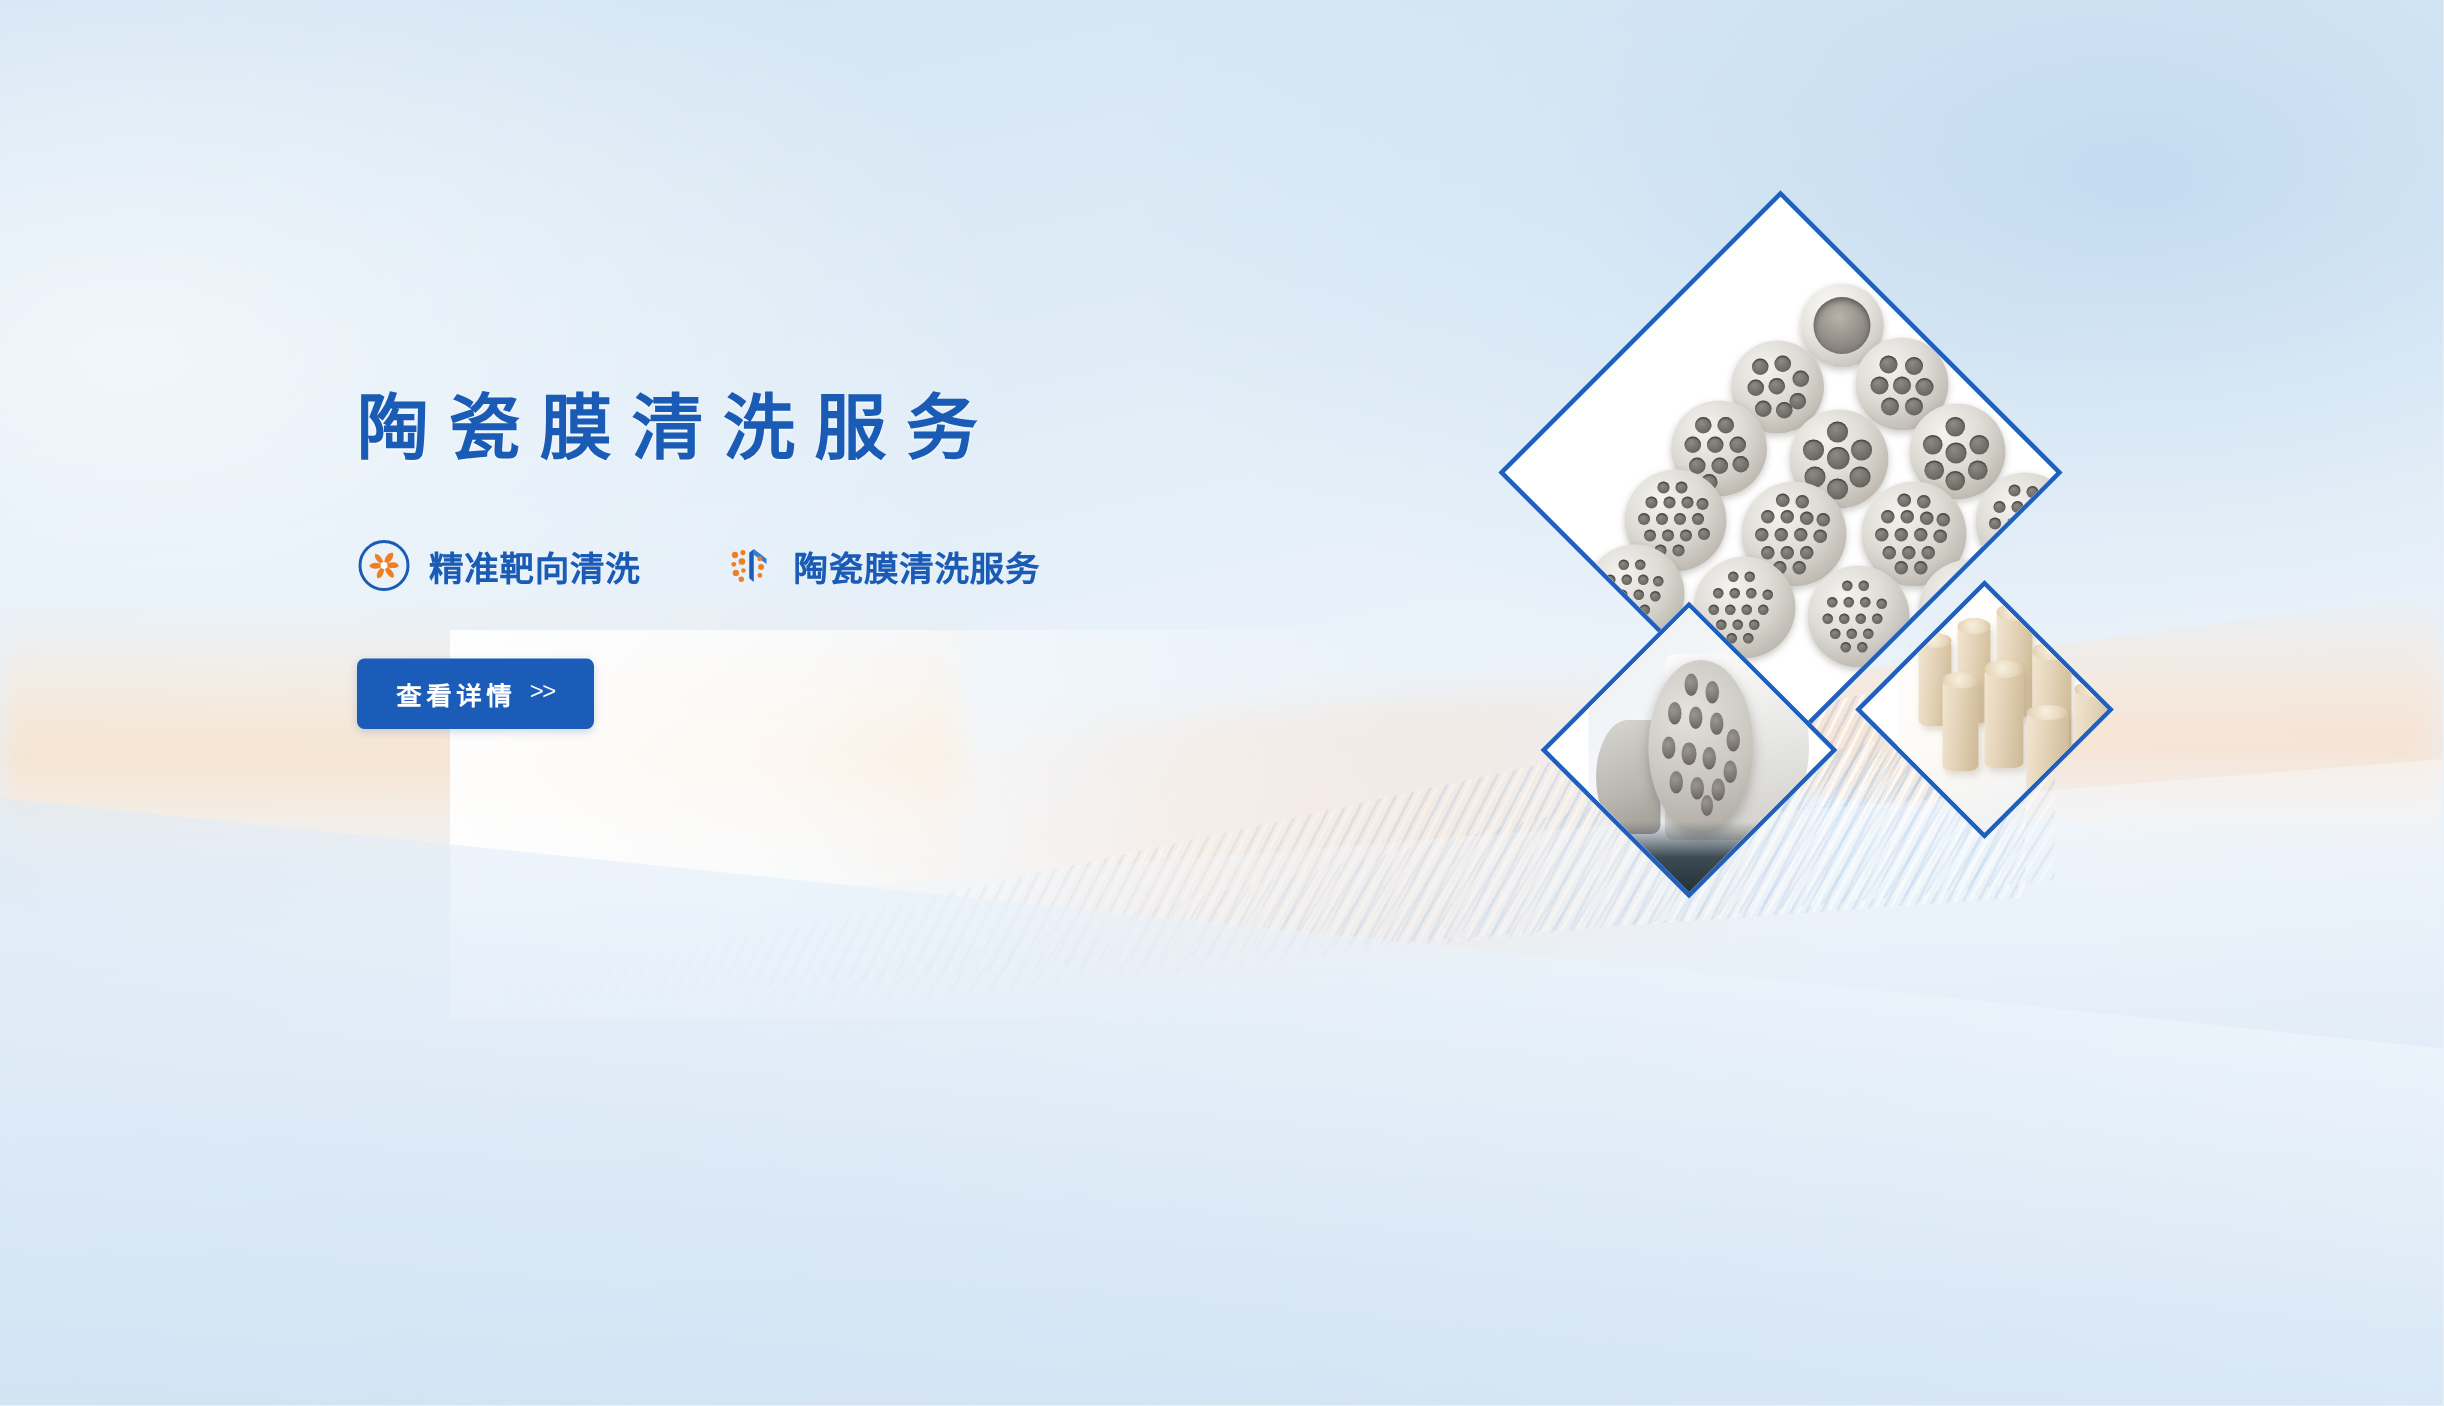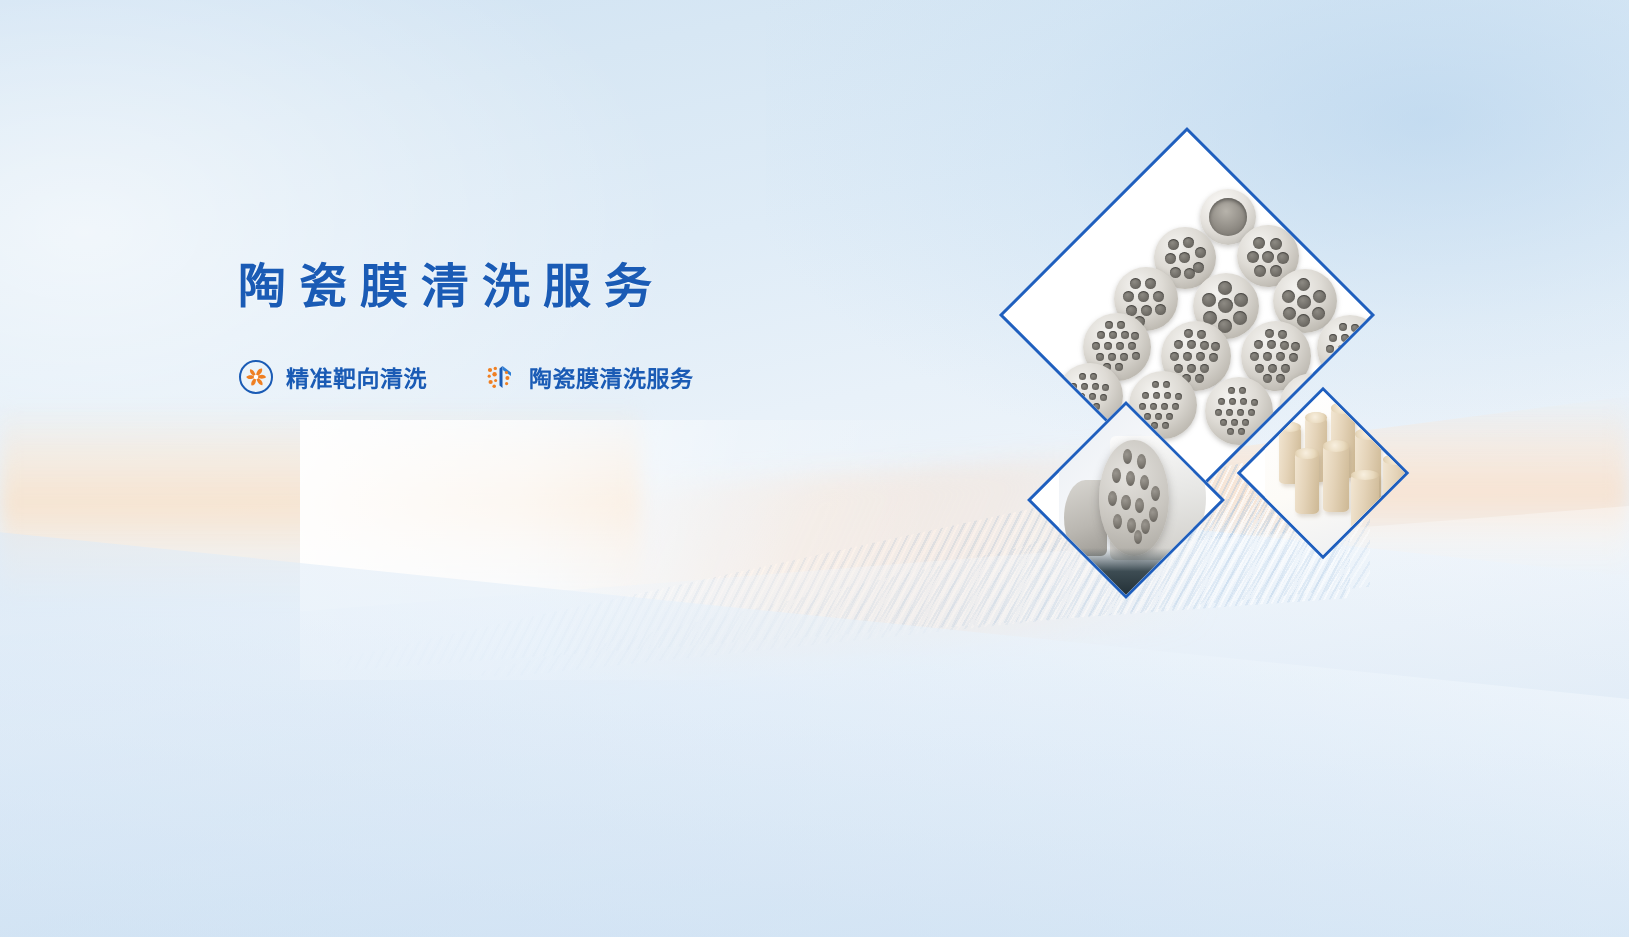--- a/index.html
+++ b/index.html
@@ -610,15 +610,19 @@
               <circle cx="26.4" cy="19" r="2"></circle>
               <circle cx="25.6" cy="24.6" r="1.6"></circle>
             </g>
           </svg>
         </span>
         <span class="feature-label" data-interactable="false">陶瓷膜清洗服务</span>
       </div>
     </div>
 
 
+    <button class="cta" data-interactable="true">
+      <span data-interactable="false">查看详情</span>
+      <span class="chev" data-interactable="false">&gt;&gt;</span>
+    </button>
   </div>
 
 </div>
 
 </body></html>

